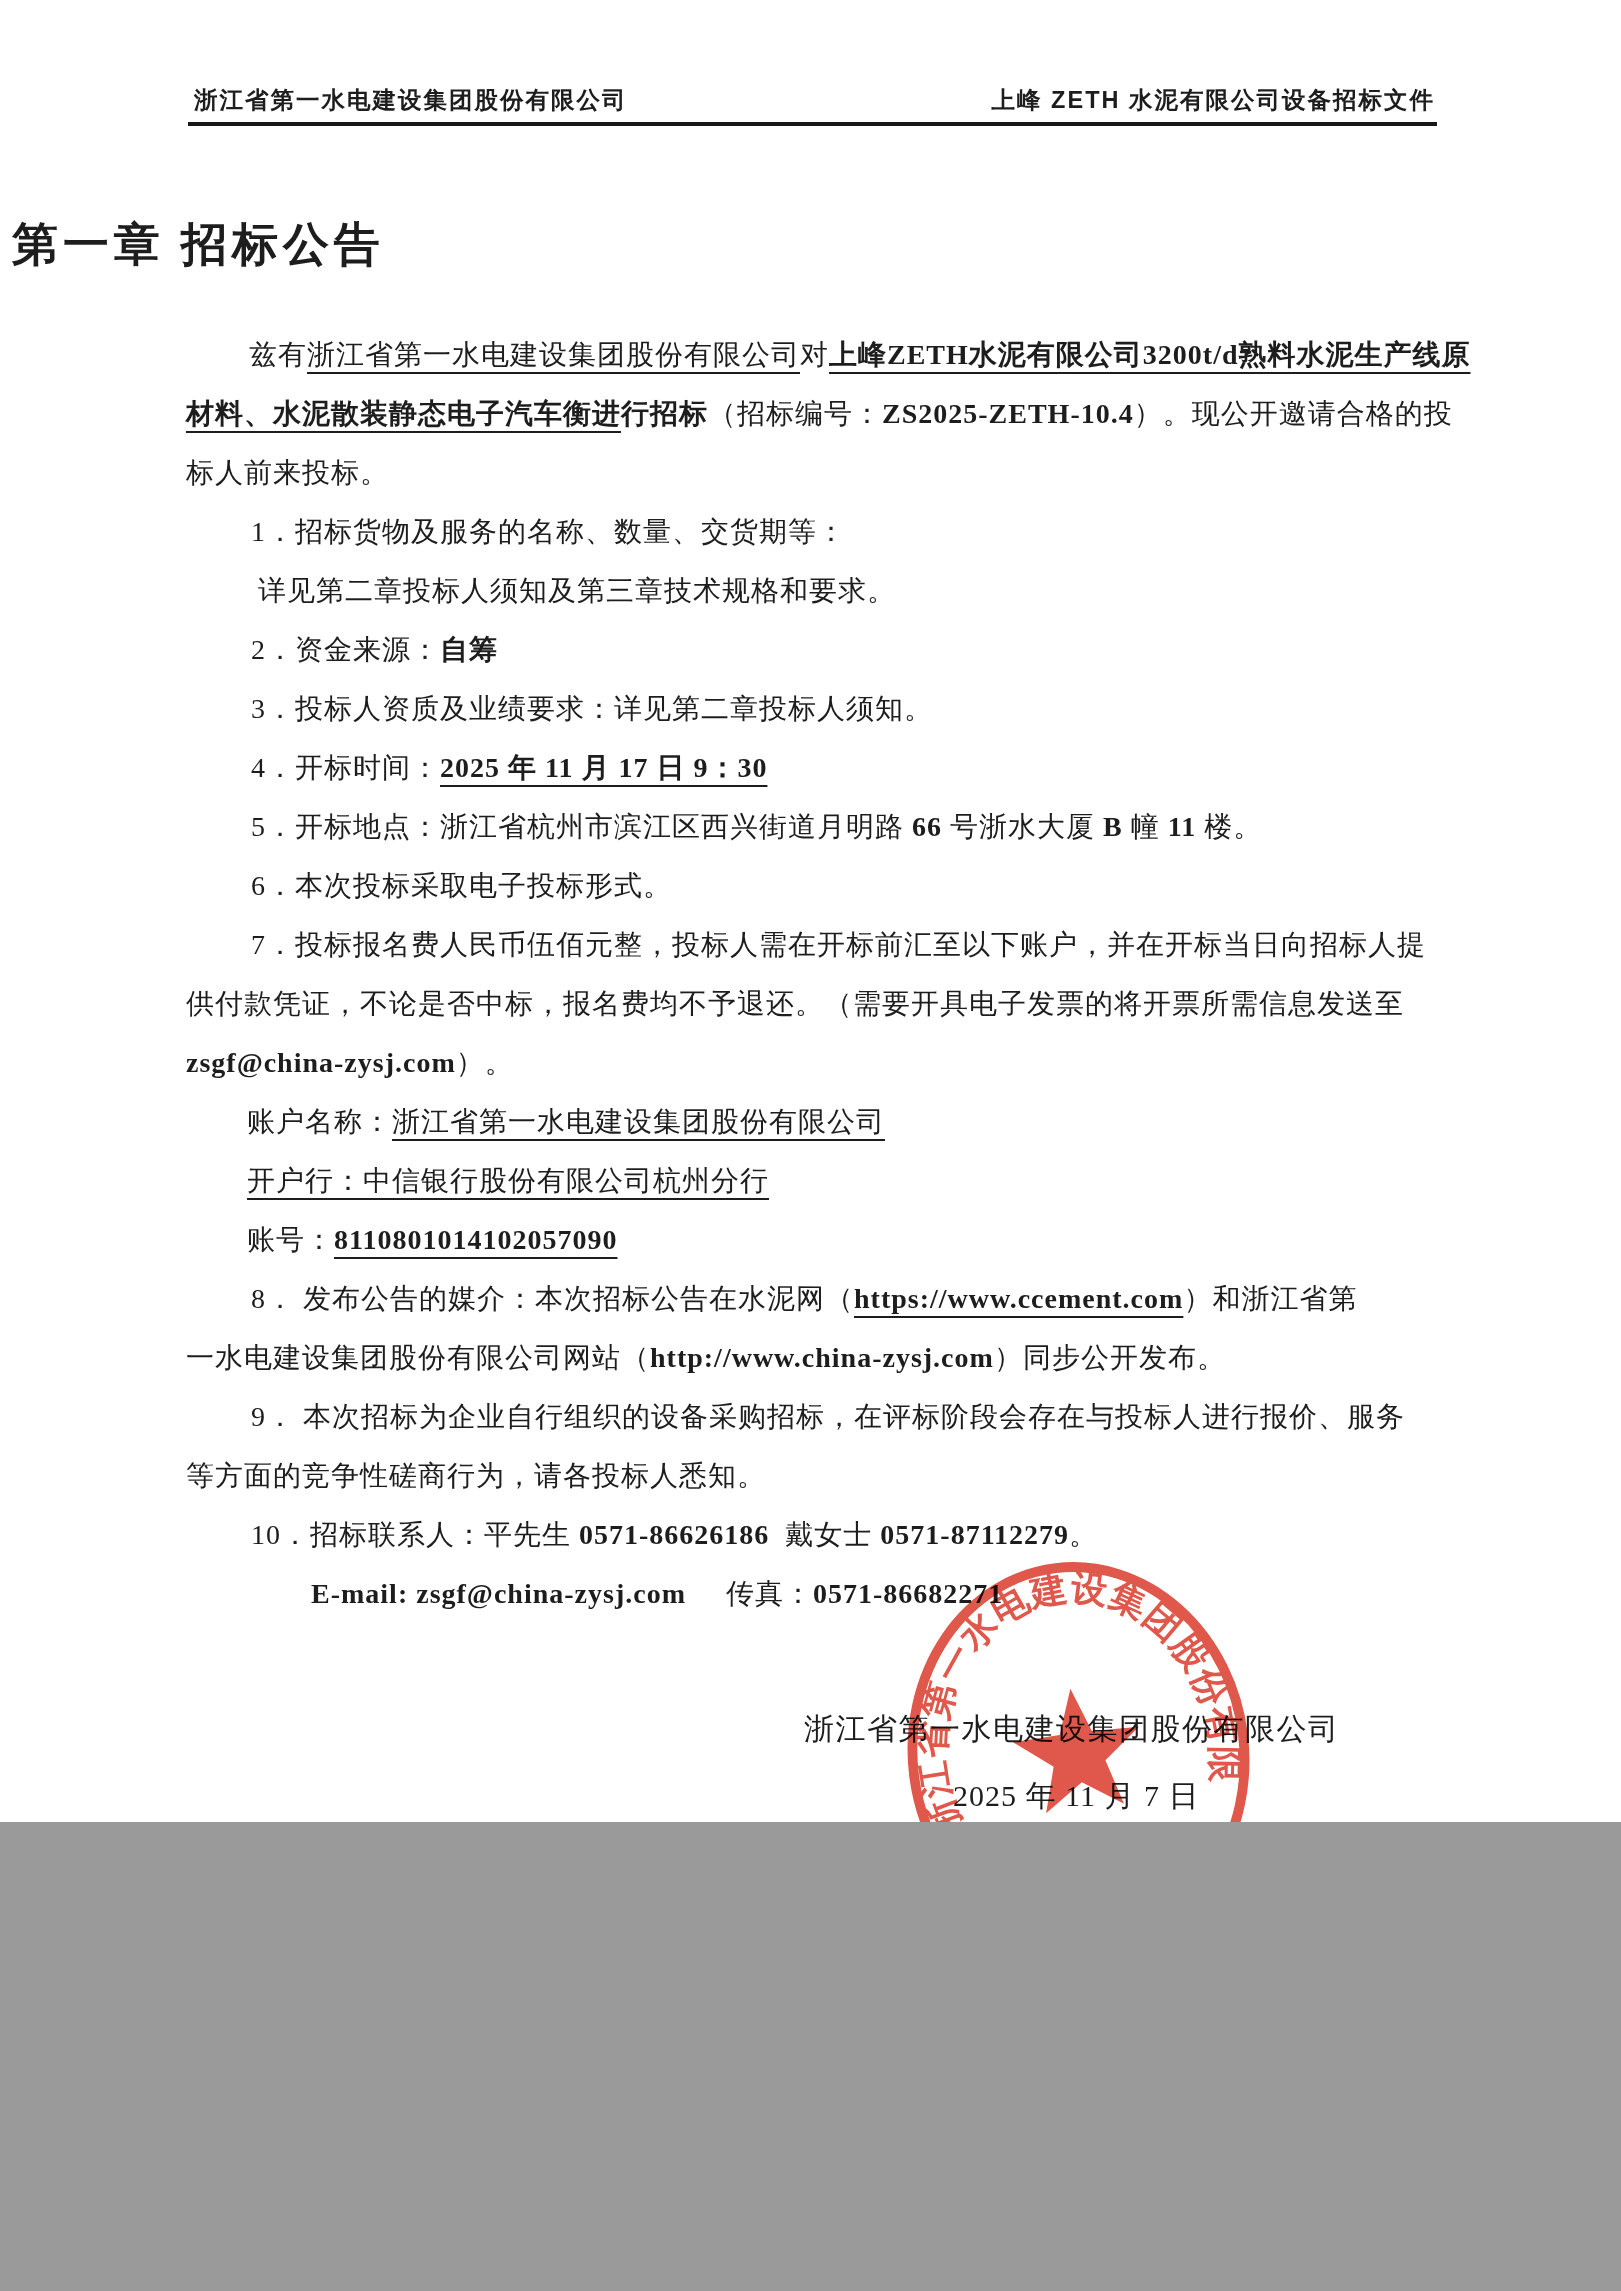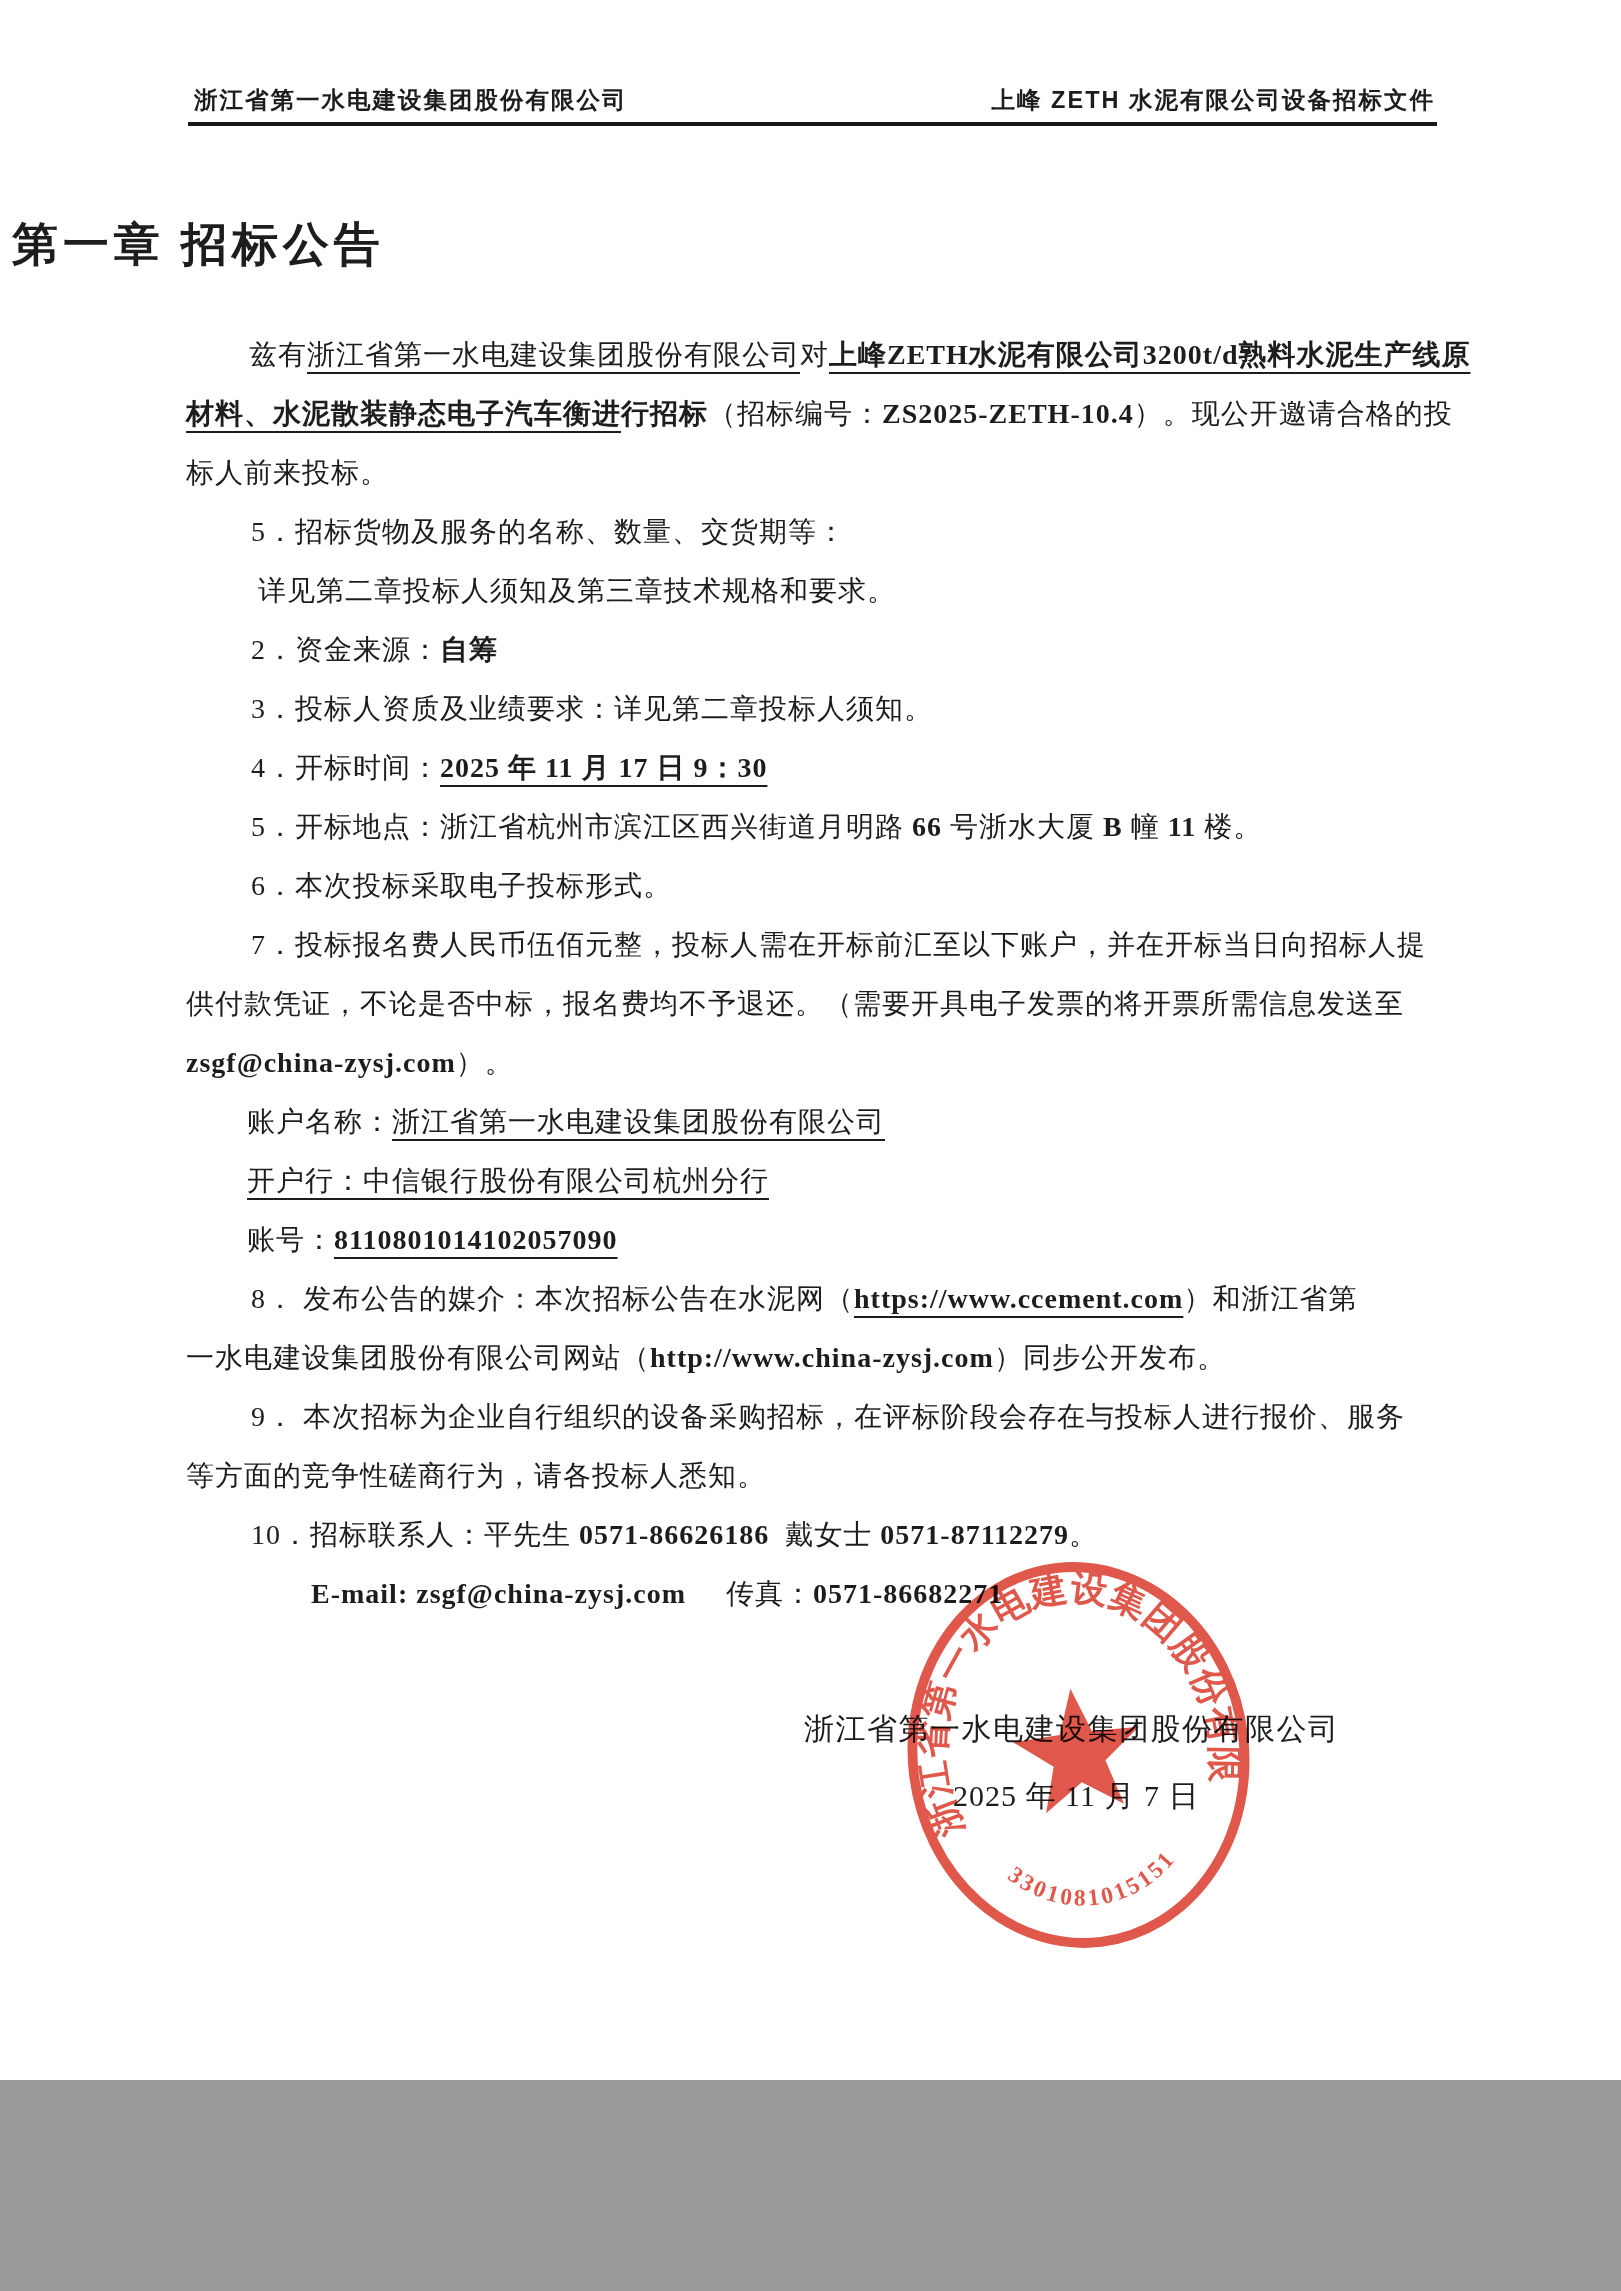--- a/index.html
+++ b/index.html
@@ -1,19 +1,19 @@
 <!DOCTYPE html>
 <html><head>
 <meta charset="utf-8">
 <style>
   html, body { margin: 0; padding: 0; background: #9a9a9a; }
   .page {
     position: relative;
     width: 1621px;
-    height: 2080px;
+    height: 1822px;
     margin: 0 auto;
     background: #ffffff;
     color: #1d1d1d;
     font-family: "Liberation Serif", "DejaVu Serif", serif;
     overflow: hidden;
   }
   .hdr {
     position: absolute;
     top: 84px; left: 194px; right: 186px;
     display: flex;
@@ -105,21 +105,21 @@
     <span>上峰 ZETH 水泥有限公司设备招标文件</span>
   </div>
   <div class="hdr-rule"></div>
 
   <h1 class="title">第一章 招标公告</h1>
 
   <div class="body-lines">
       <div class="line ind-first"><span class="run">兹有</span><span class="run u">浙江省第一水电建设集团股份有限公司</span><span class="run">对</span><span class="run b u">上峰ZETH水泥有限公司3200t/d熟料水泥生产线原</span></div>
       <div class="line ind-none"><span class="run b u">材料、水泥散装静态电子汽车衡进</span><span class="run b">行招标</span><span class="run">（招标编号：</span><span class="run b">ZS2025-ZETH-10.4</span><span class="run">）。现公开邀请合格的投</span></div>
       <div class="line ind-none"><span class="run">标人前来投标。</span></div>
-      <div class="line ind-item"><span class="run">5．招标货物及服务的名称、数量、交货期等：</span></div>
+      <div class="line ind-item"><span class="run">1．招标货物及服务的名称、数量、交货期等：</span></div>
       <div class="line ind-sub"><span class="run">详见第二章投标人须知及第三章技术规格和要求。</span></div>
       <div class="line ind-item"><span class="run">2．资金来源：</span><span class="run b">自筹</span></div>
       <div class="line ind-item"><span class="run">3．投标人资质及业绩要求：详见第二章投标人须知。</span></div>
       <div class="line ind-item"><span class="run">4．开标时间：</span><span class="run b u">2025 年 11 月 17 日 9：30</span></div>
       <div class="line ind-item"><span class="run">5．开标地点：浙江省杭州市滨江区西兴街道月明路 </span><span class="run b">66</span><span class="run"> 号浙水大厦 </span><span class="run b">B</span><span class="run"> 幢 </span><span class="run b">11</span><span class="run"> 楼。</span></div>
       <div class="line ind-item"><span class="run">6．本次投标采取电子投标形式。</span></div>
       <div class="line ind-item"><span class="run">7．投标报名费人民币伍佰元整，投标人需在开标前汇至以下账户，并在开标当日向招标人提</span></div>
       <div class="line ind-none"><span class="run">供付款凭证，不论是否中标，报名费均不予退还。（需要开具电子发票的将开票所需信息发送至</span></div>
       <div class="line ind-none"><span class="run b">zsgf@china-zysj.com</span><span class="run">）。</span></div>
       <div class="line ind-acct"><span class="run">账户名称：</span><span class="run u">浙江省第一水电建设集团股份有限公司</span></div>

